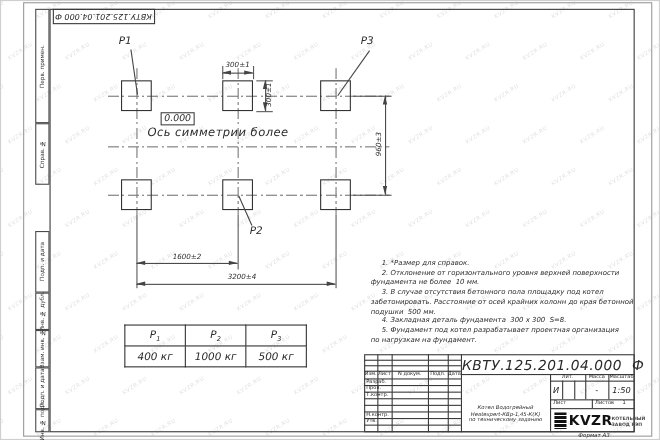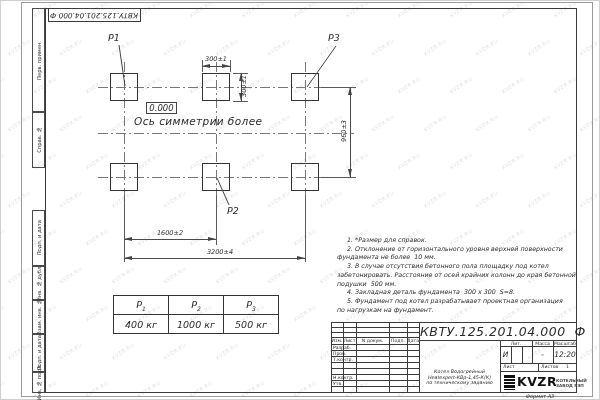--- a/index.html
+++ b/index.html
@@ -397,21 +397,21 @@
   <div class="cell" style="left:333px;top:351px;">Пров.</div>
   <div class="cell" style="left:333px;top:357px;">Т.контр.</div>
   <div class="cell" style="left:333px;top:375px;">Н.контр.</div>
   <div class="cell" style="left:333px;top:381px;">Утв.</div>
 
   <div class="cell cc" style="left:500px;top:341px;width:32px;">Лит.</div>
   <div class="cell cc" style="left:532px;top:341px;width:21px;">Масса</div>
   <div class="cell cc" style="left:553px;top:341px;width:24px;">Масштаб</div>
   <div class="cell cc" style="left:500px;top:350px;width:11px;font-size:7.5px;font-style:italic;">И</div>
   <div class="cell cc" style="left:532px;top:350px;width:21px;font-size:7.5px;">-</div>
-  <div class="cell cc" style="left:553px;top:350px;width:24px;font-size:7.5px;font-style:italic;">12:20</div>
+  <div class="cell cc" style="left:553px;top:350px;width:24px;font-size:7.5px;font-style:italic;">1:50</div>
 
   <div class="cell" style="left:503px;top:364px;">Лист</div>
   <div class="cell" style="left:541px;top:364px;">Листов</div>
   <div class="cell" style="left:566px;top:364px;">1</div>
 
   <div class="logo-icon"></div>
   <div class="logo-name">KVZR</div>
   <div class="logo-cap">
     <div>КОТЕЛЬНЫЙ</div>
     <div>ЗАВОД РЭП</div>

